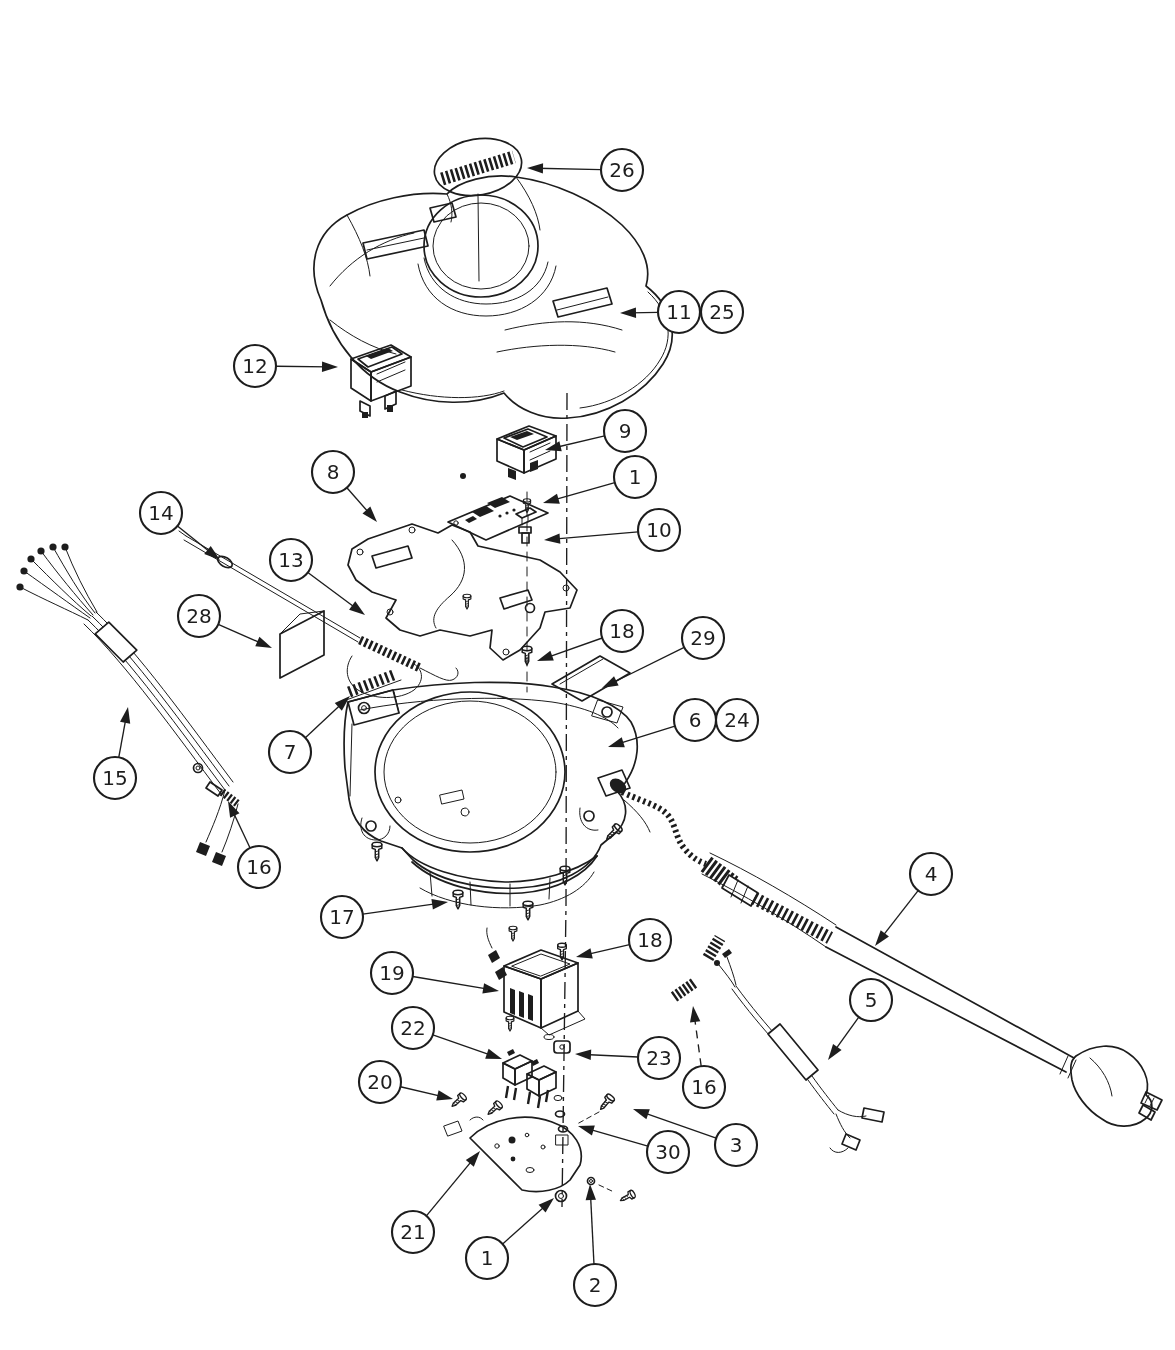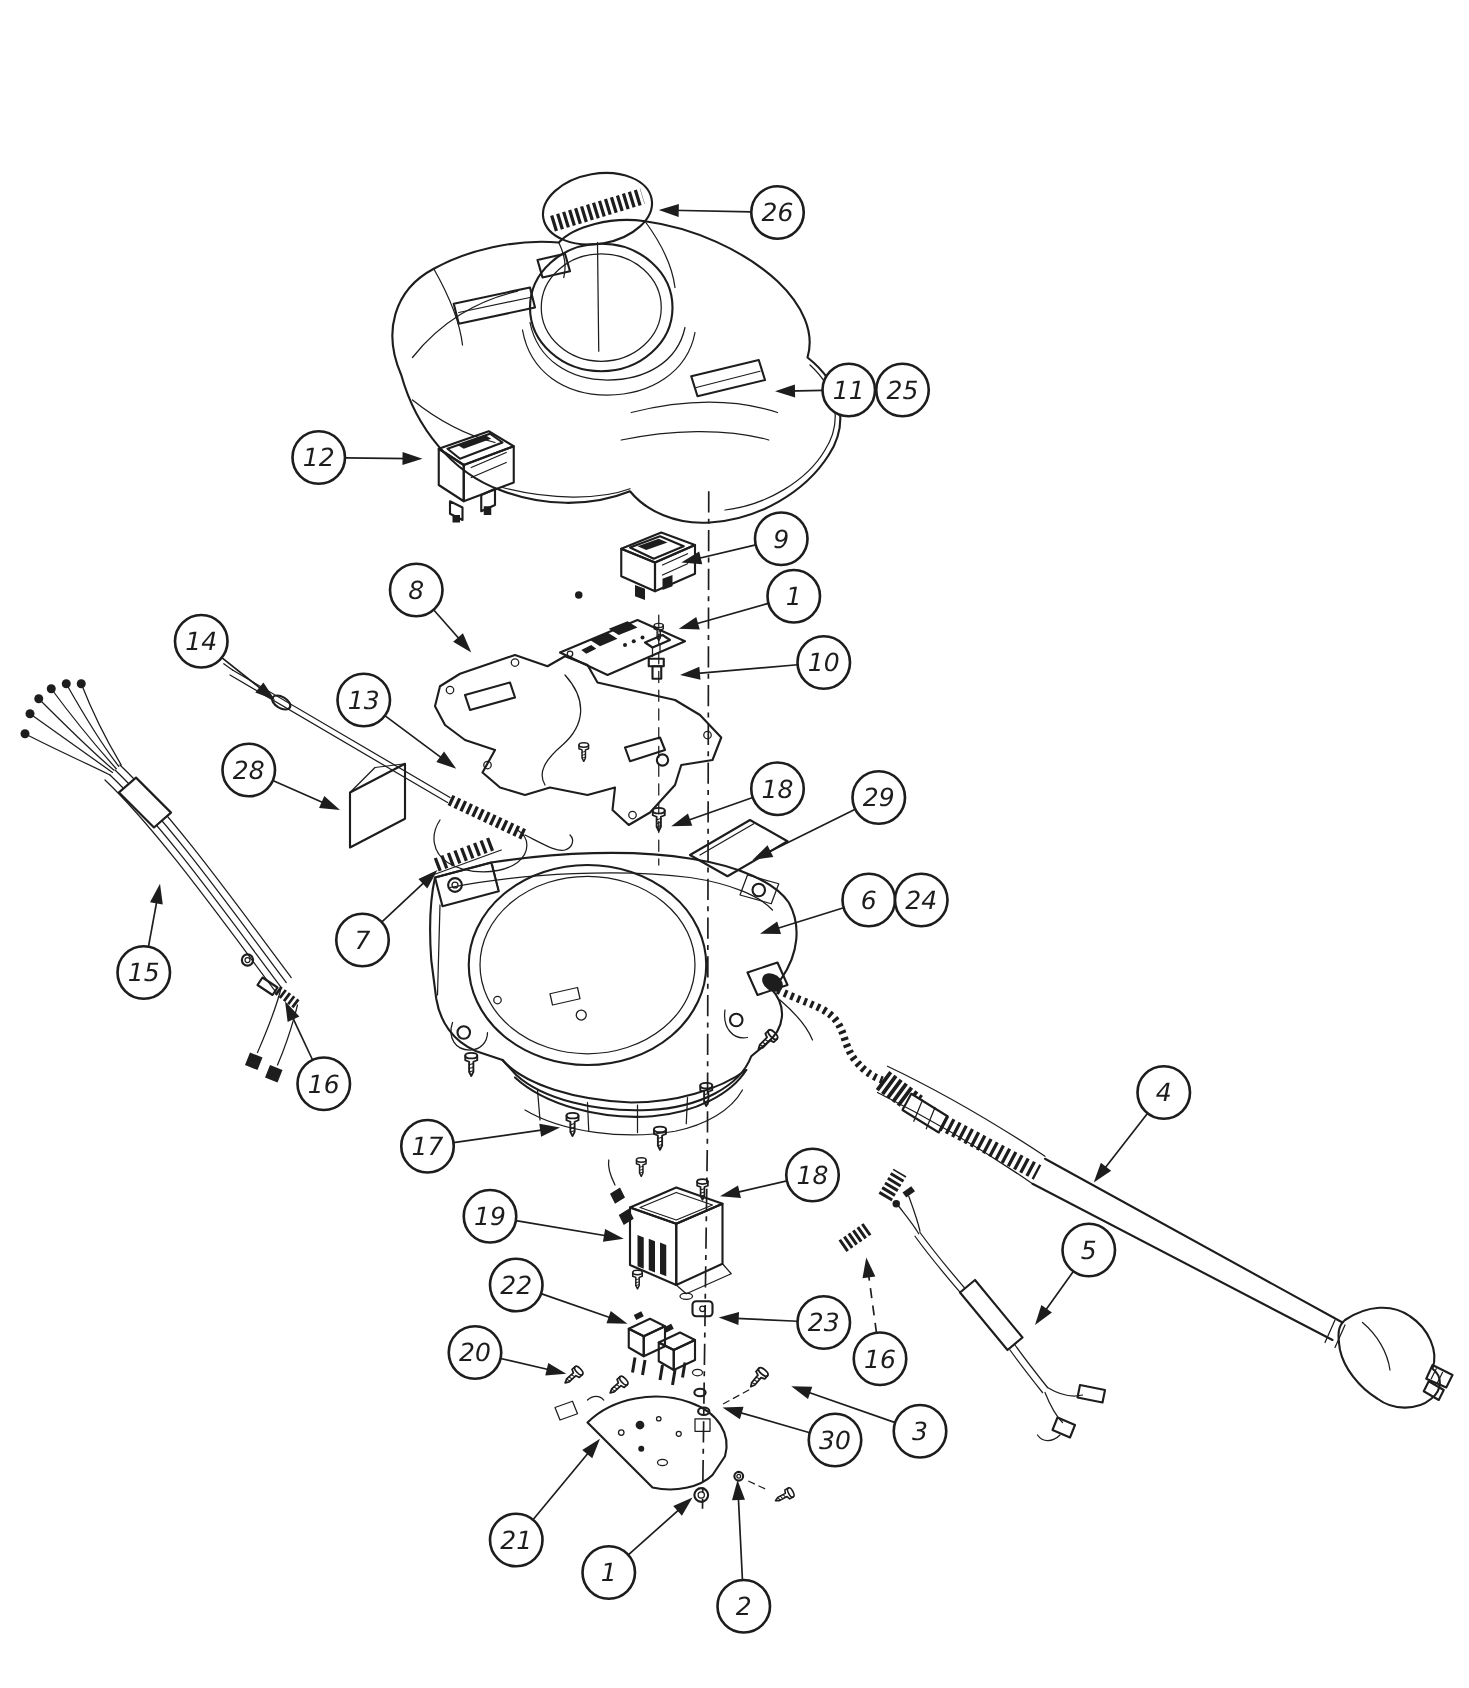--- a/index.html
+++ b/index.html
@@ -1,18 +1,18 @@
 <!DOCTYPE html>
 <html style="--ink: #1d1d1d; --bg: #ffffff;"><head>
 <meta charset="utf-8">
 <style>
   :root { --ink:#1d1d1d; --bg:#ffffff; }
   html,body{margin:0;padding:0;background:var(--bg);}
   .stage{position:relative;width:1175px;height:1350px;background:var(--bg);overflow:hidden;
-         font-family:"DejaVu Sans", sans-serif;font-style:italic;}
+         font-family:"DejaVu Sans", sans-serif;}
   svg{position:absolute;left:0;top:0;}
   .ln{fill:none;stroke:var(--ink);stroke-width:1.7;stroke-linecap:round;stroke-linejoin:round;}
   .tn{fill:none;stroke:var(--ink);stroke-width:1;stroke-linecap:round;stroke-linejoin:round;}
   .dk{fill:var(--ink);stroke:none;}
   .wt{fill:#fff;stroke:var(--ink);stroke-width:1.7;stroke-linejoin:round;}
   .hb{fill:none;stroke:var(--ink);}
   .cl{fill:none;stroke:var(--ink);stroke-width:1.35;}
   .balloon-circle{fill:#fff;stroke:var(--ink);stroke-width:2.1;}
   .balloon-text{fill:var(--ink);font-family:"DejaVu Sans", sans-serif;}
 </style>

